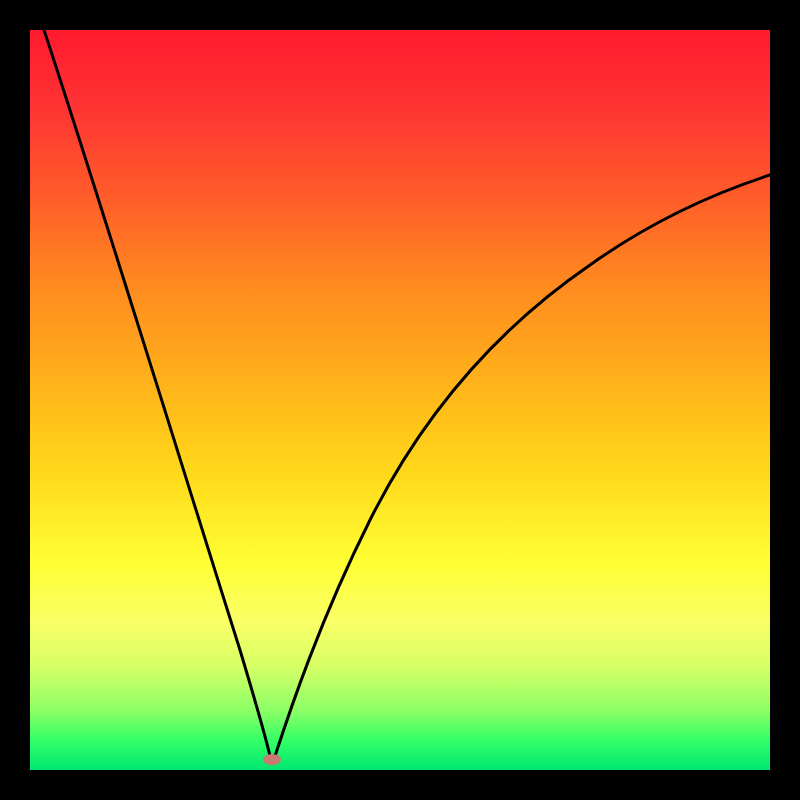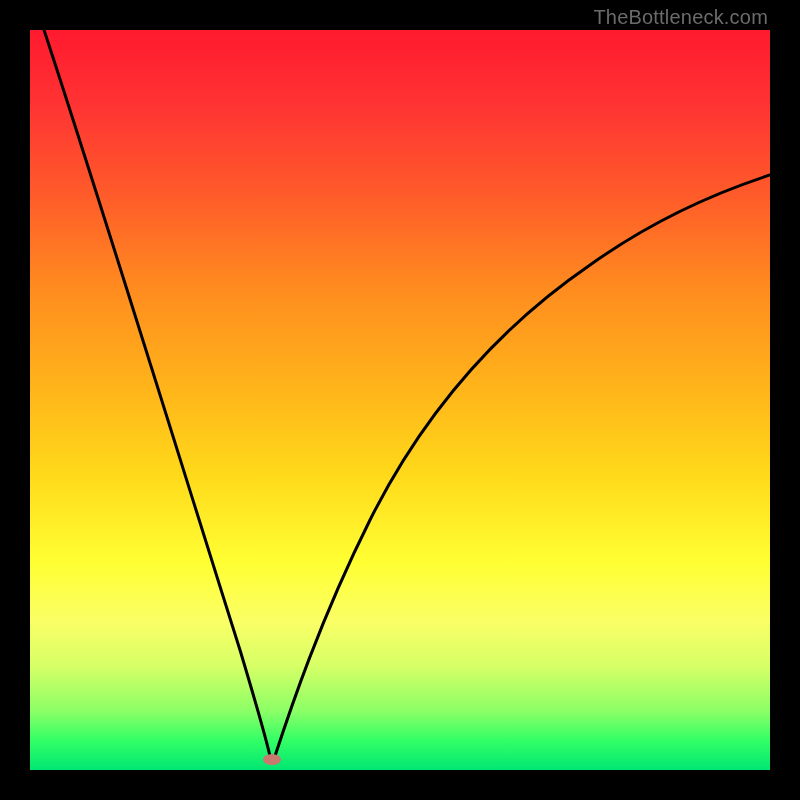--- a/index.html
+++ b/index.html
@@ -52,21 +52,20 @@
     width: 18px;
     height: 11px;
     border-radius: 50% / 50%;
     background: #c97a6f;
   }
 </style>
 </head>
 <body>
 
 <div class="frame">
-  <div class="watermark">TheBottleneck.com</div>
 
   <div class="plot-area">
     <svg class="curve" viewBox="0 0 740 740" preserveAspectRatio="none">
       <path d="M 14 0
                C 70 170, 150 430, 210 620
                C 225 670, 234 700, 240 726" fill="none" stroke="#000" stroke-width="3" stroke-linecap="round"></path>
       <path d="M 244 729
                C 260 680, 290 590, 340 490
                C 400 370, 480 290, 560 235
                C 630 185, 700 158, 740 145" fill="none" stroke="#000" stroke-width="3" stroke-linecap="round"></path>

